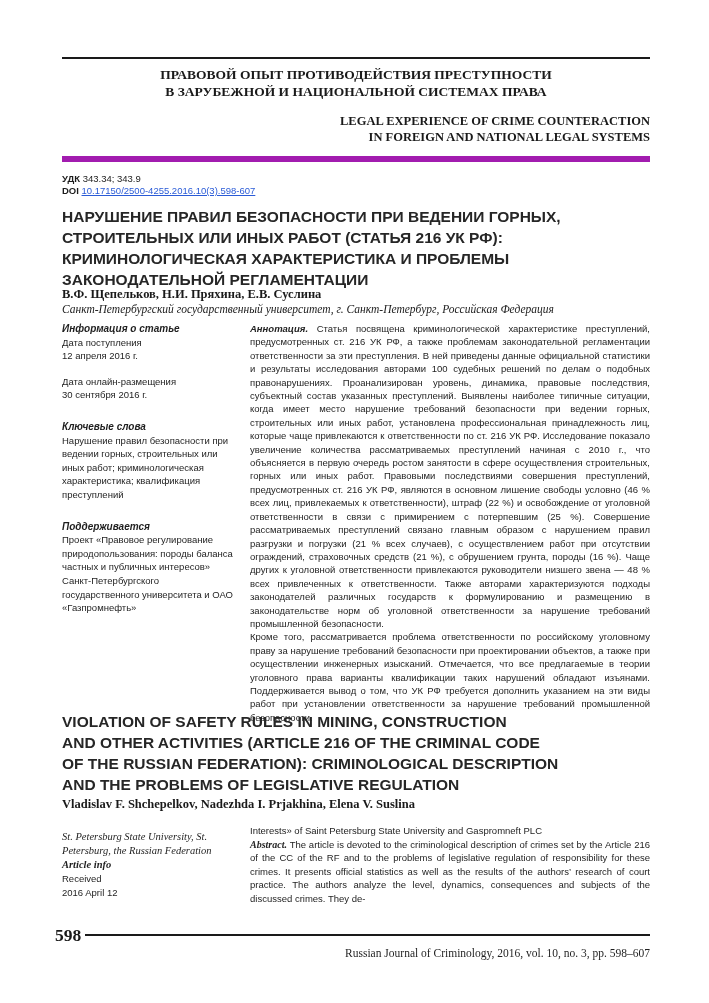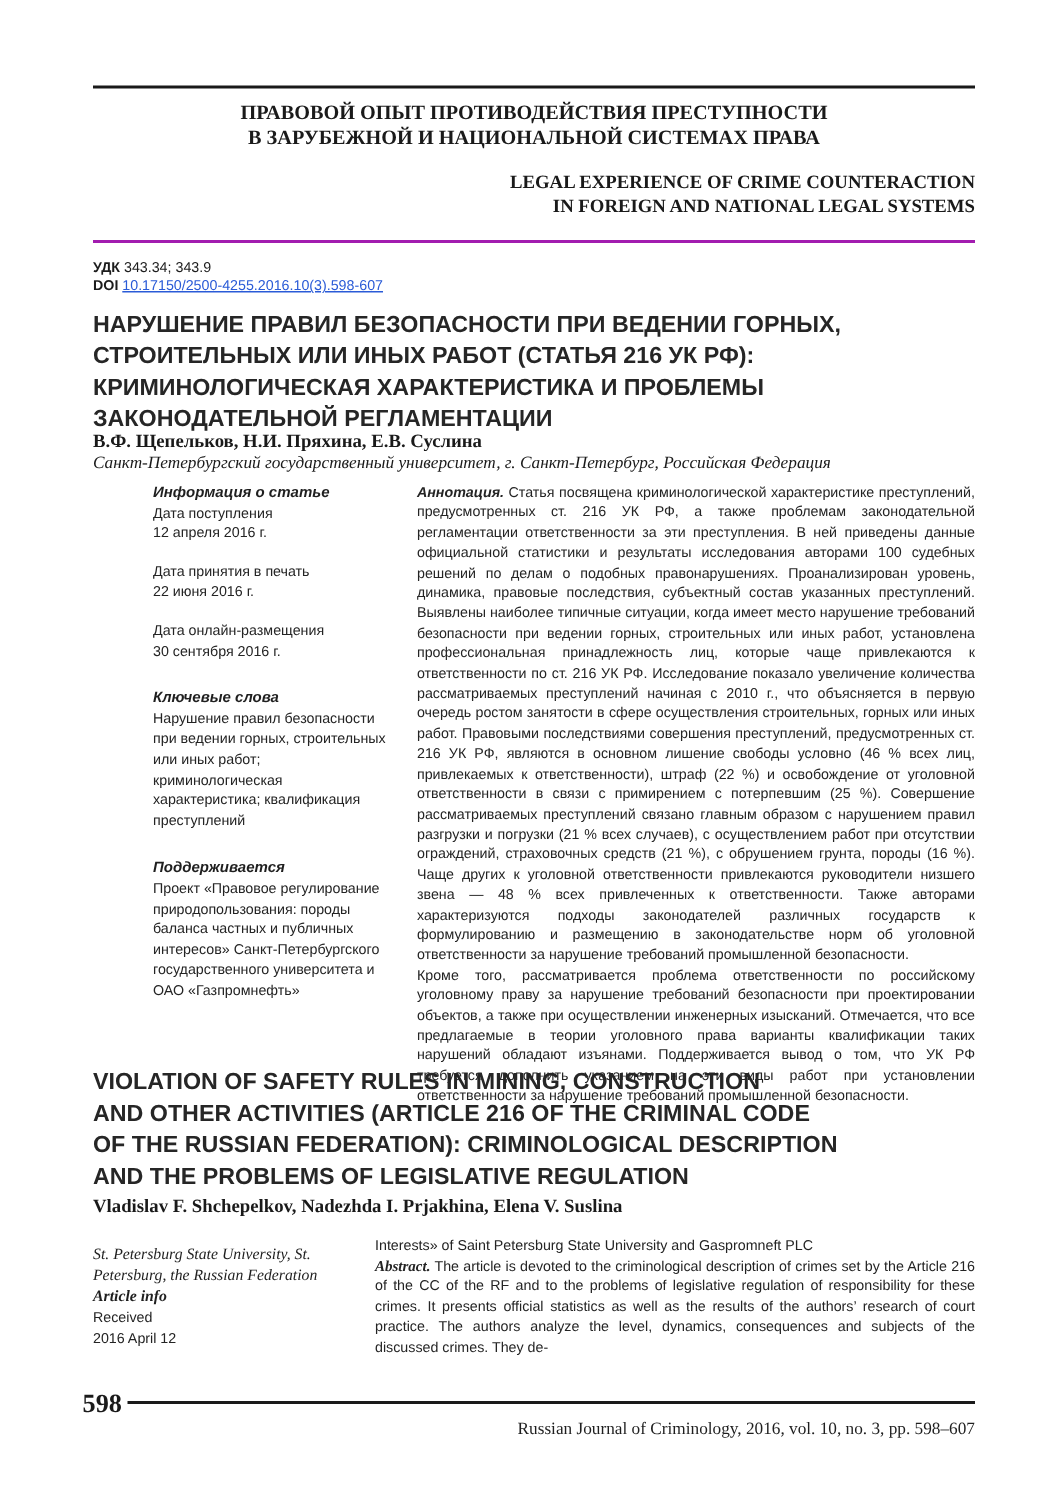--- a/index.html
+++ b/index.html
@@ -8,21 +8,21 @@
     width: 709px; height: 1003px; position: relative; overflow: hidden;
     font-family: "Liberation Sans", "DejaVu Sans", sans-serif;
     color: #1c1c1c;
     -webkit-font-smoothing: antialiased;
   }
   .pre { white-space: pre-line; }
 
   
   .header-box {
     position: absolute; left: 62px; top: 57px; width: 588px; height: 105px;
-    border-top: 2px solid #1a1a1a; border-bottom: 2px solid #a21caf;
+    border-top: 2px solid #1a1a1a; border-bottom: 6px solid #a21caf;
     text-align: center; padding-top: 7px;
   }
   .header-title-ru {
     font-family: "Liberation Serif", "DejaVu Serif", serif;
     font-weight: bold; font-size: 13.5px; line-height: 17px; color: #1a1a1a;
   }
   .header-title-en {
     font-family: "Liberation Serif", "DejaVu Serif", serif;
     font-weight: bold; font-size: 12.5px; line-height: 16px; color: #1a1a1a;
     margin-top: 13px;
@@ -45,21 +45,21 @@
     font-weight: bold; font-size: 12.5px; color: #1a1a1a;
   }
   .affil-ru {
     position: absolute; left: 62px; top: 303px; width: 588px;
     font-family: Liberation Serif, serif;
     font-style: italic; font-size: 11.5px; color: #1a1a1a;
   }
 
   
   .cols { position: absolute; left: 62px; top: 322px; width: 588px; display: flex; }
-  .info-col { width: 172px; margin-right: 16px; font-size: 9.5px; line-height: 13.6px; color: #242424; margin-left: 40px; }
+  .info-col { width: 172px; margin-right: 16px; font-size: 9.5px; line-height: 13.6px; color: #242424; }
   .info-col .group { margin-bottom: 12px; }
   .sec-label { font-weight: bold; font-style: italic; font-size: 10px; color: #1f1f1f; }
   .abs-col { width: 400px; font-size: 9.5px; line-height: 13.4px; text-align: justify; color: #242424; }
   .abs-label { font-weight: bold; font-style: italic; }
 
   
   .title-en {
     position: absolute; left: 62px; top: 711px; width: 588px;
     font-weight: bold; font-size: 15.5px; line-height: 21px; color: #262626;
   }
@@ -129,24 +129,20 @@
 <div class="affil-ru">Санкт-Петербургский государственный университет, г. Санкт-Петербург, Российская Федерация</div>
 
 <div class="cols">
   <div class="info-col">
     <div class="group">
       <div class="sec-label">Информация о статье</div>
       <div>Дата поступления</div>
       <div>12 апреля 2016 г.</div>
     </div>
     <div class="group">
-      <div>Дата принятия в печать</div>
-      <div>22 июня 2016 г.</div>
-    </div>
-    <div class="group">
       <div>Дата онлайн-размещения</div>
       <div>30 сентября 2016 г.</div>
     </div>
     <div class="group" style="margin-top:18px;">
       <div class="sec-label">Ключевые слова</div>
       <div>Нарушение правил безопасности при ведении горных, строительных или иных работ; криминологическая характеристика; квалификация преступлений</div>
     </div>
     <div class="group" style="margin-top:18px;">
       <div class="sec-label">Поддерживается</div>
       <div>Проект «Правовое регулирование природопользования: породы баланса частных и публичных интересов» Санкт-Петербургского государственного университета и ОАО «Газпромнефть»</div>

